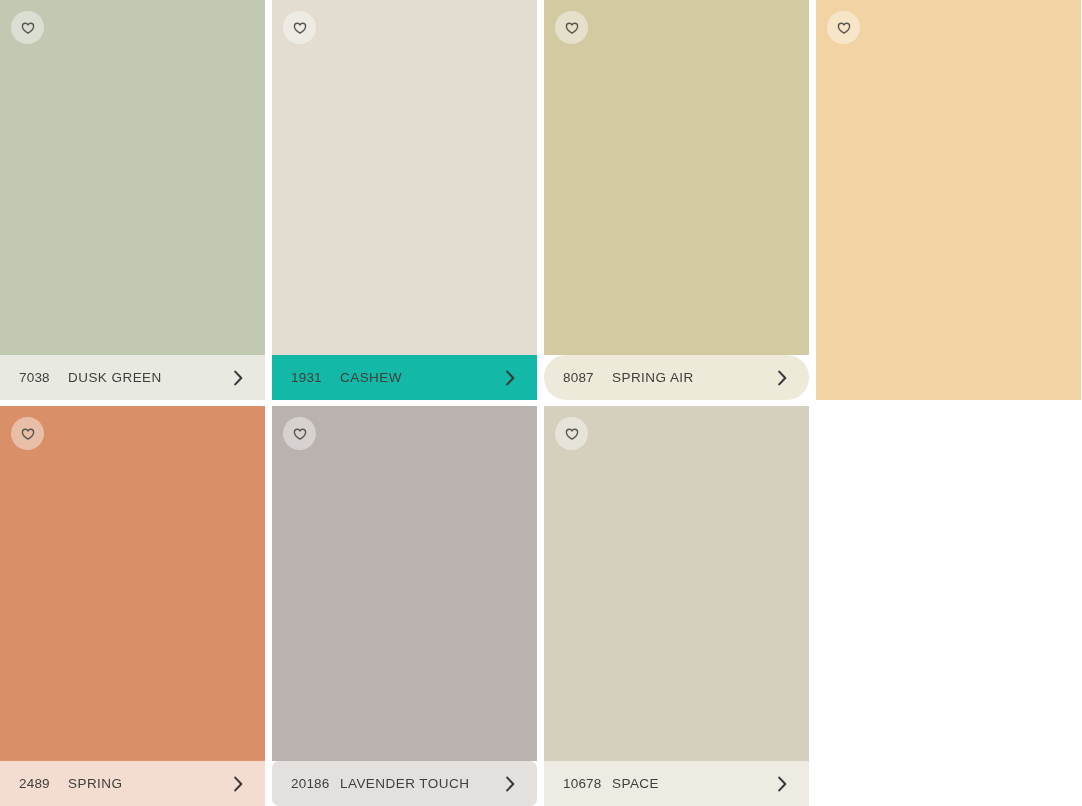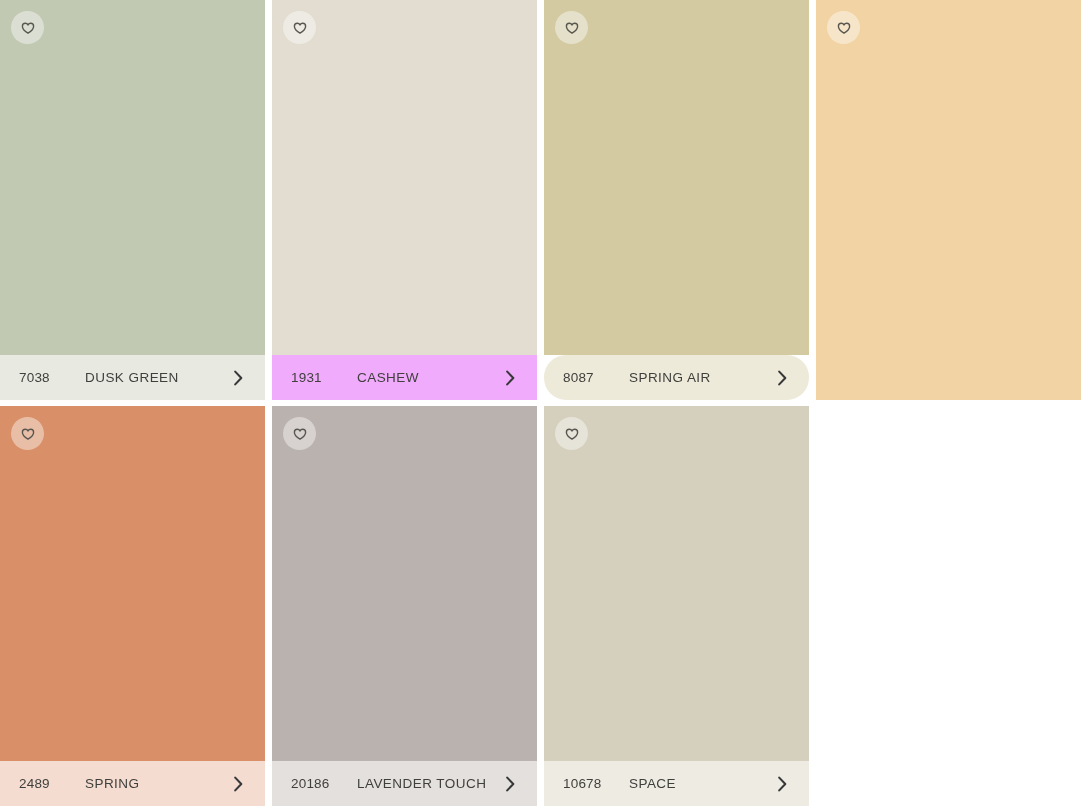--- a/index.html
+++ b/index.html
@@ -86,21 +86,21 @@
     letter-spacing: 0.2px;
     white-space: nowrap;
     flex: 0 0 auto;
     min-width: 46px;
   }
   .swatch-name {
     font-size: 13.5px;
     color: #3f3f3c;
     letter-spacing: 0.45px;
     white-space: nowrap;
-    margin-left: 20px;
+    margin-left: 3px;
     flex: 1 1 auto;
     overflow: hidden;
     text-overflow: ellipsis;
   }
   .chevron {
     flex: 0 0 auto;
     display: flex;
     align-items: center;
     justify-content: center;
     width: 18px;
@@ -147,21 +147,21 @@
     <div class="swatch-card">
       <div class="swatch-color" style="background: rgb(226, 221, 208);">
         <button class="fav-button">
           <span>
             <svg viewBox="0 0 16 15" aria-hidden="true">
               <path d="M8 13.4C8 13.4 1.6 9.6 1.6 5.4C1.6 3.4 3.1 2 4.9 2C6.3 2 7.5 2.9 8 4.1C8.5 2.9 9.7 2 11.1 2C12.9 2 14.4 3.4 14.4 5.4C14.4 9.6 8 13.4 8 13.4Z"></path>
             </svg>
           </span>
         </button>
       </div>
-      <div class="swatch-label" style="background: #f0abfc;">
+      <div class="swatch-label" style="background: #14b8a6;">
         <span class="swatch-code">1931</span>
         <span class="swatch-name">CASHEW</span>
         <span class="chevron">
           <svg viewBox="0 0 11 16" aria-hidden="true">
             <path d="M2.2 1.6L8.3 8L2.2 14.4"></path>
           </svg>
         </span>
       </div>
     </div>
     <div class="swatch-card">
@@ -218,21 +218,21 @@
     <div class="swatch-card">
       <div class="swatch-color" style="background: rgb(186, 178, 174);">
         <button class="fav-button">
           <span>
             <svg viewBox="0 0 16 15" aria-hidden="true">
               <path d="M8 13.4C8 13.4 1.6 9.6 1.6 5.4C1.6 3.4 3.1 2 4.9 2C6.3 2 7.5 2.9 8 4.1C8.5 2.9 9.7 2 11.1 2C12.9 2 14.4 3.4 14.4 5.4C14.4 9.6 8 13.4 8 13.4Z"></path>
             </svg>
           </span>
         </button>
       </div>
-      <div class="swatch-label" style="background: rgb(228, 224, 222);">
+      <div class="swatch-label" style="background: rgb(228, 224, 222); border-radius: 7px;">
         <span class="swatch-code">20186</span>
         <span class="swatch-name">LAVENDER TOUCH</span>
         <span class="chevron">
           <svg viewBox="0 0 11 16" aria-hidden="true">
             <path d="M2.2 1.6L8.3 8L2.2 14.4"></path>
           </svg>
         </span>
       </div>
     </div>
     <div class="swatch-card">

